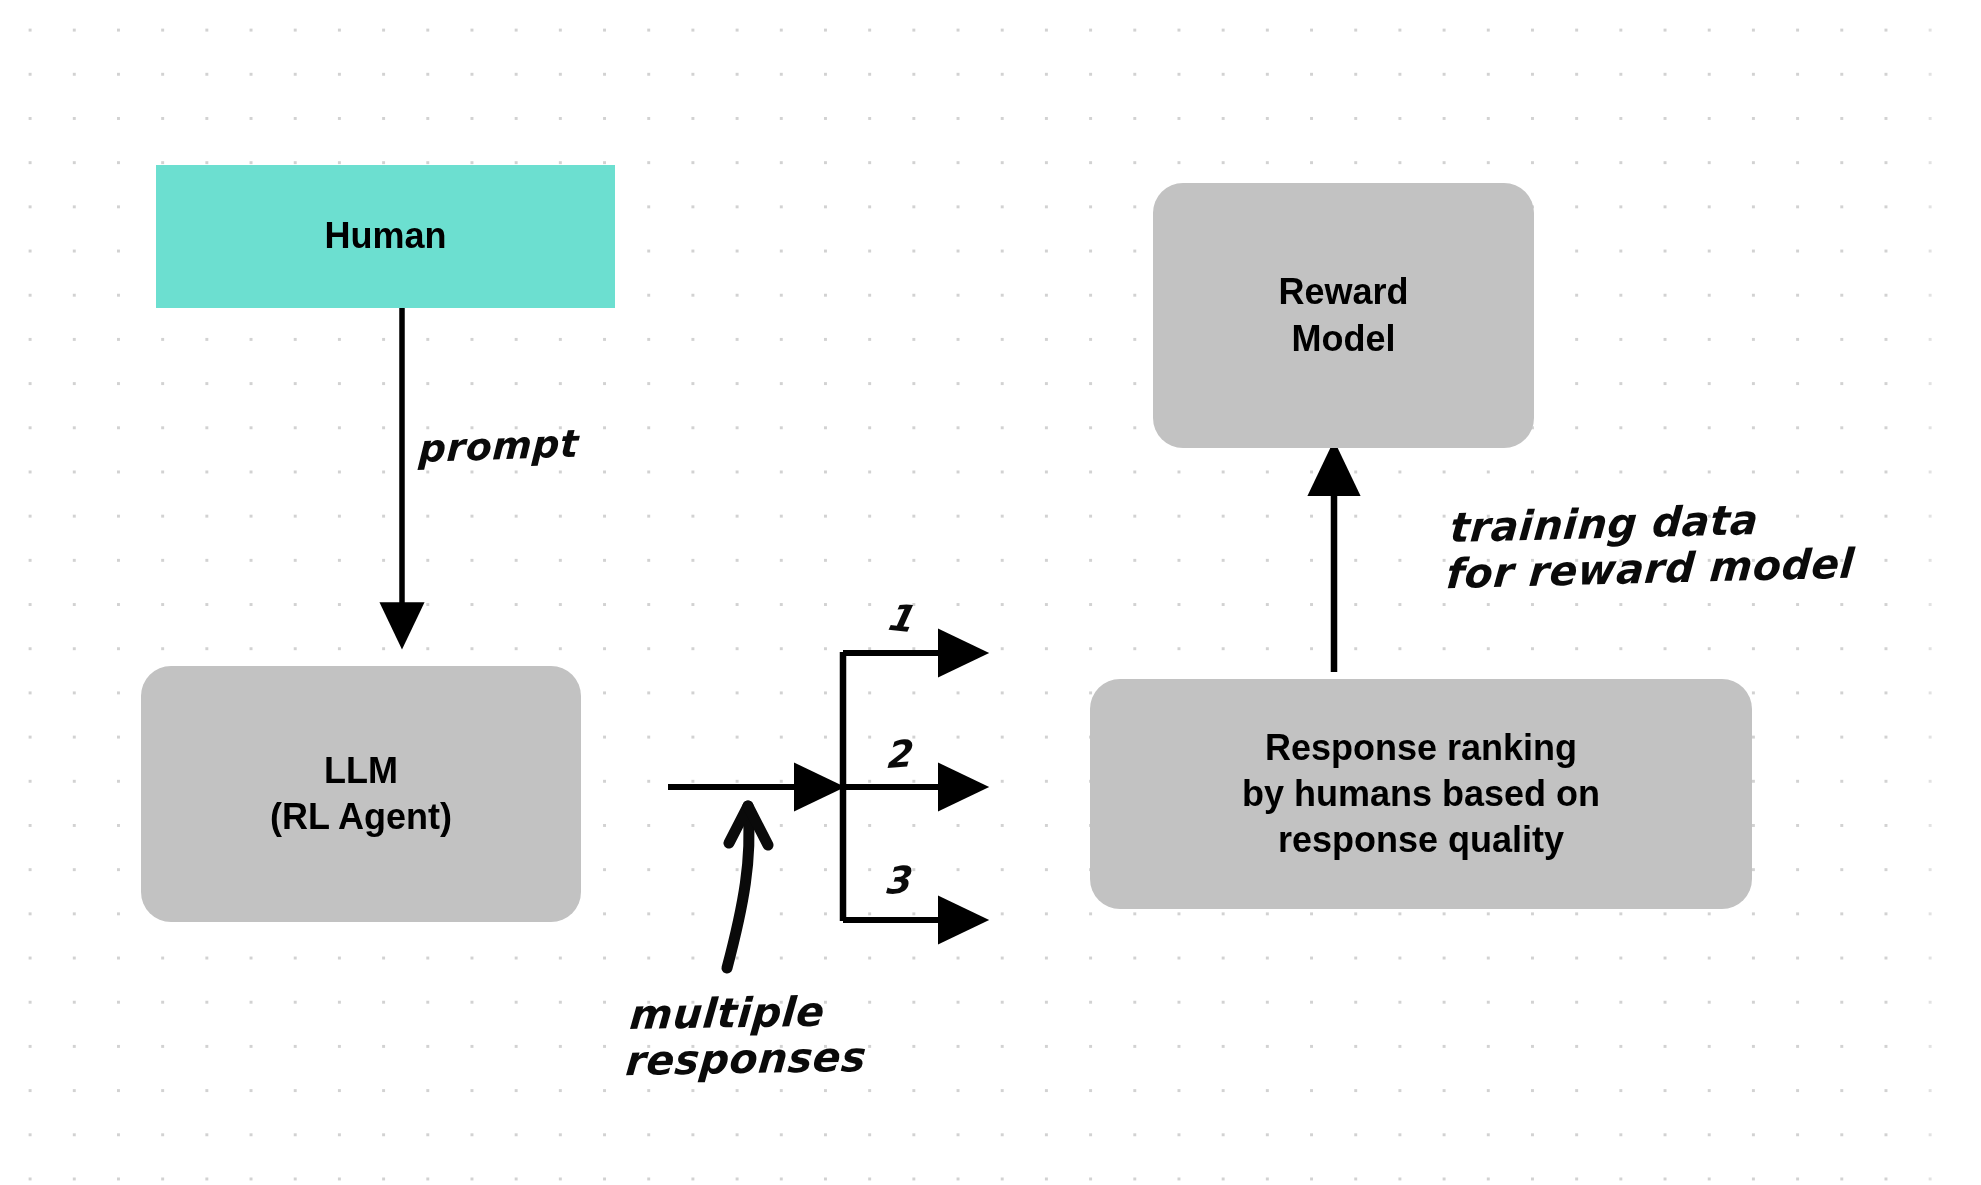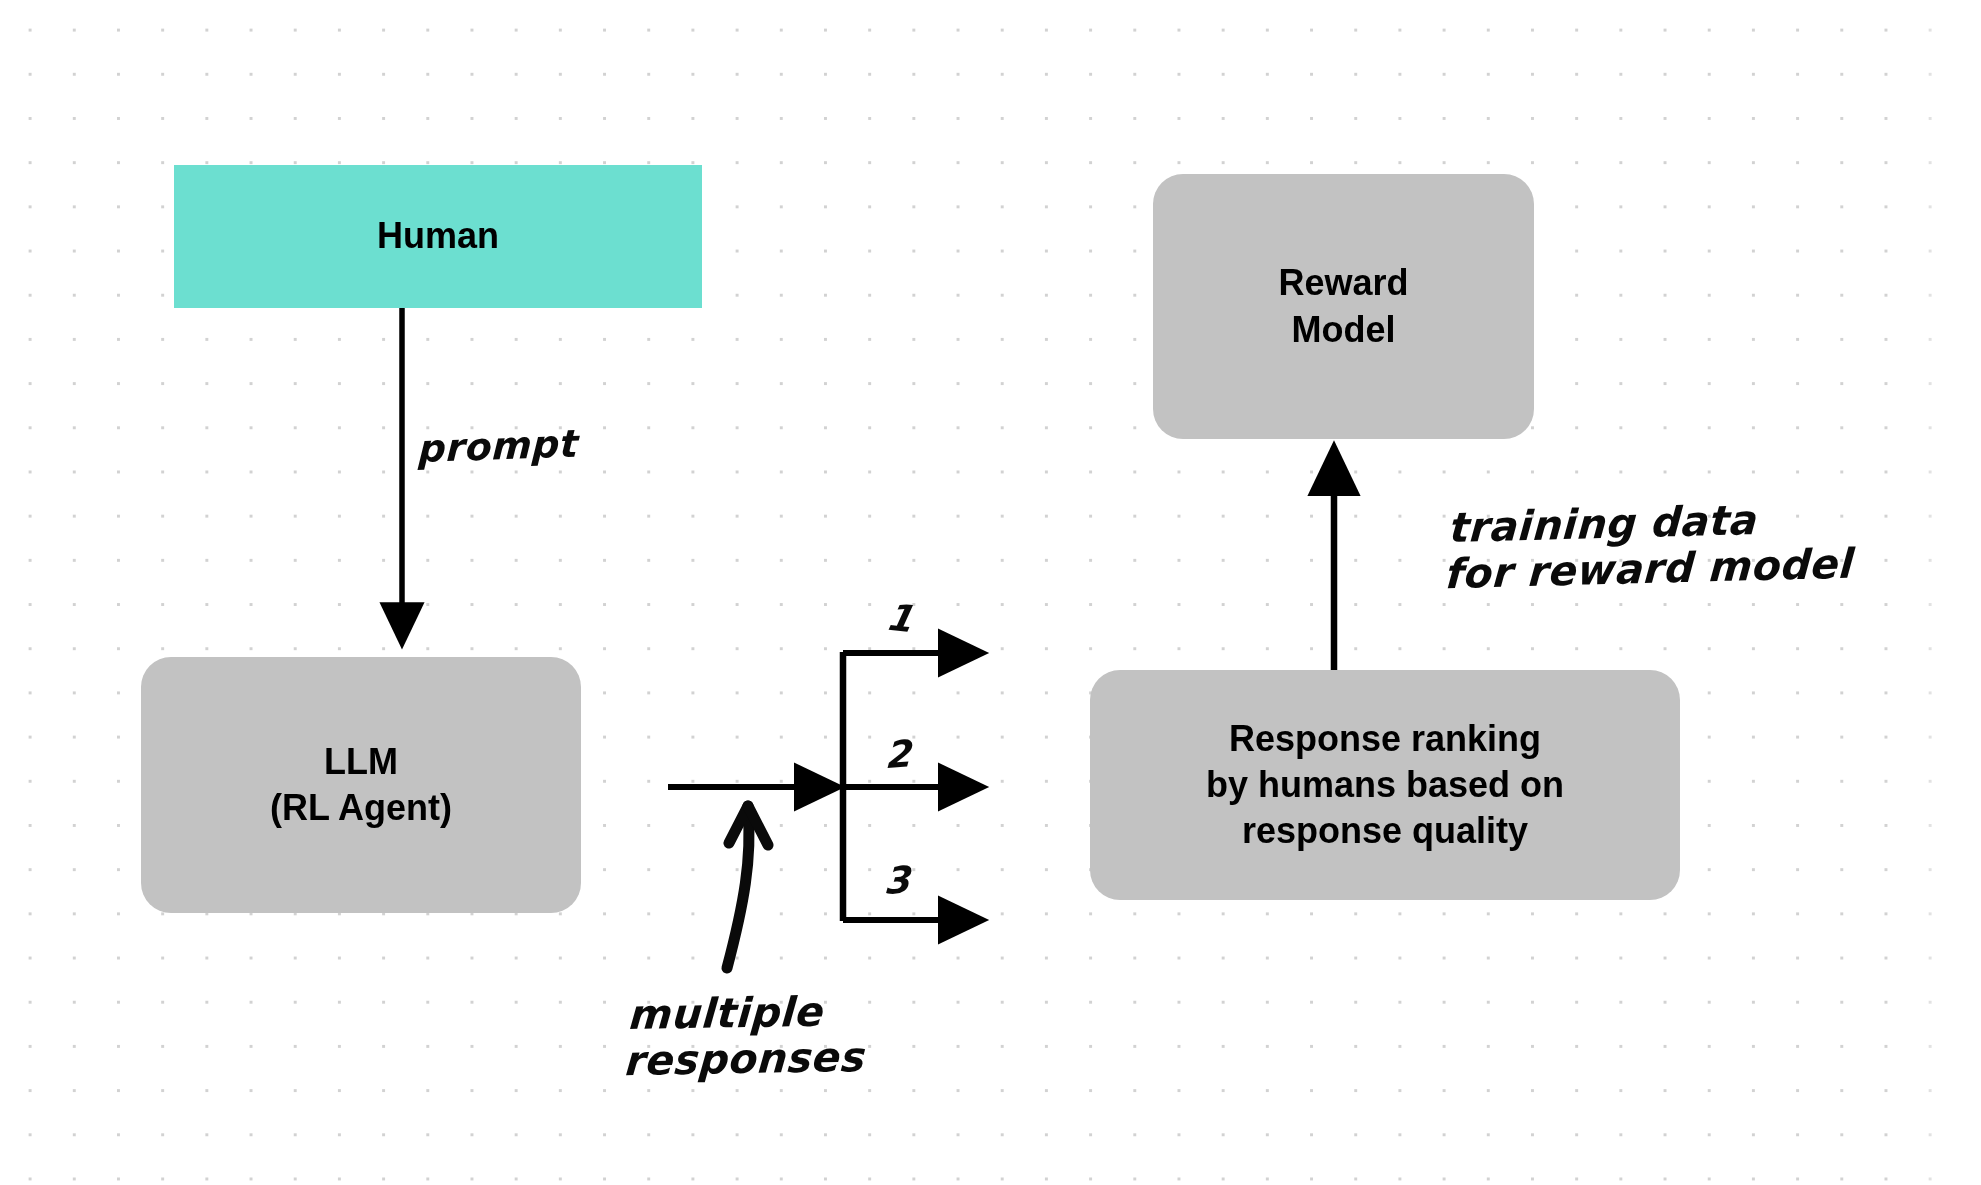--- a/index.html
+++ b/index.html
@@ -45,38 +45,38 @@
     align-items: center;
     justify-content: center;
     text-align: center;
     color: #000000;
     font-weight: bold;
     line-height: 1.28;
     z-index: 20;
     white-space: pre-line;
   }
 
-  .node.gray  { background: #c2c2c2; border-radius: 30px; }
+  .node.gray  { background: #c2c2c2; border-radius: 30px; margin-top: 9px; }
   .node.teal  { background: #6cdfd0; border-radius: 0; }
 
   
   #node-human {
-    left: 174px; top: 165px; width: 528px; height: 143px;
+    left: 156px; top: 165px; width: 459px; height: 143px;
     font-size: 36px;
   }
   #node-llm {
     left: 141px; top: 657px; width: 440px; height: 256px;
     font-size: 36px;
   }
   #node-reward-model {
     left: 1153px; top: 174px; width: 381px; height: 265px;
     font-size: 36px;
   }
   #node-response-ranking {
-    left: 1090px; top: 670px; width: 590px; height: 230px;
+    left: 1090px; top: 670px; width: 662px; height: 230px;
     font-size: 36px;
   }
 
   
   #connectors {
     position: absolute;
     inset: 0;
     width: 1981px;
     height: 1185px;
     z-index: 15;

